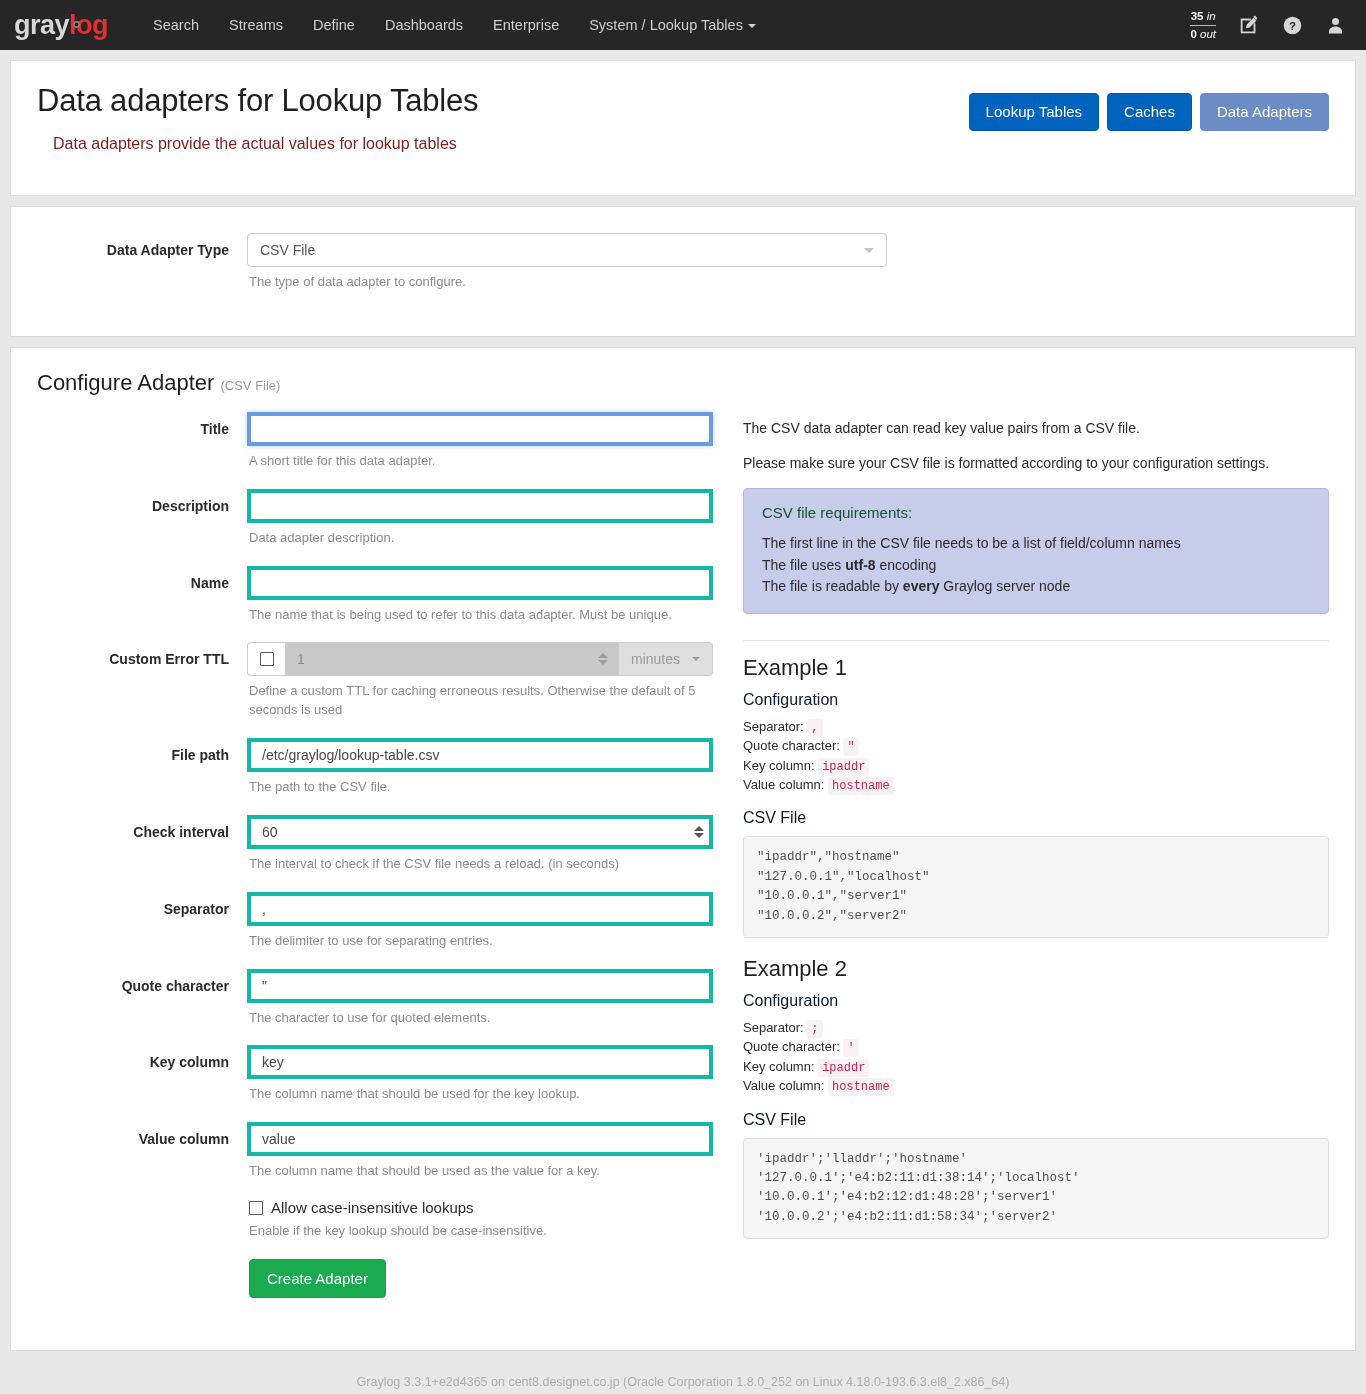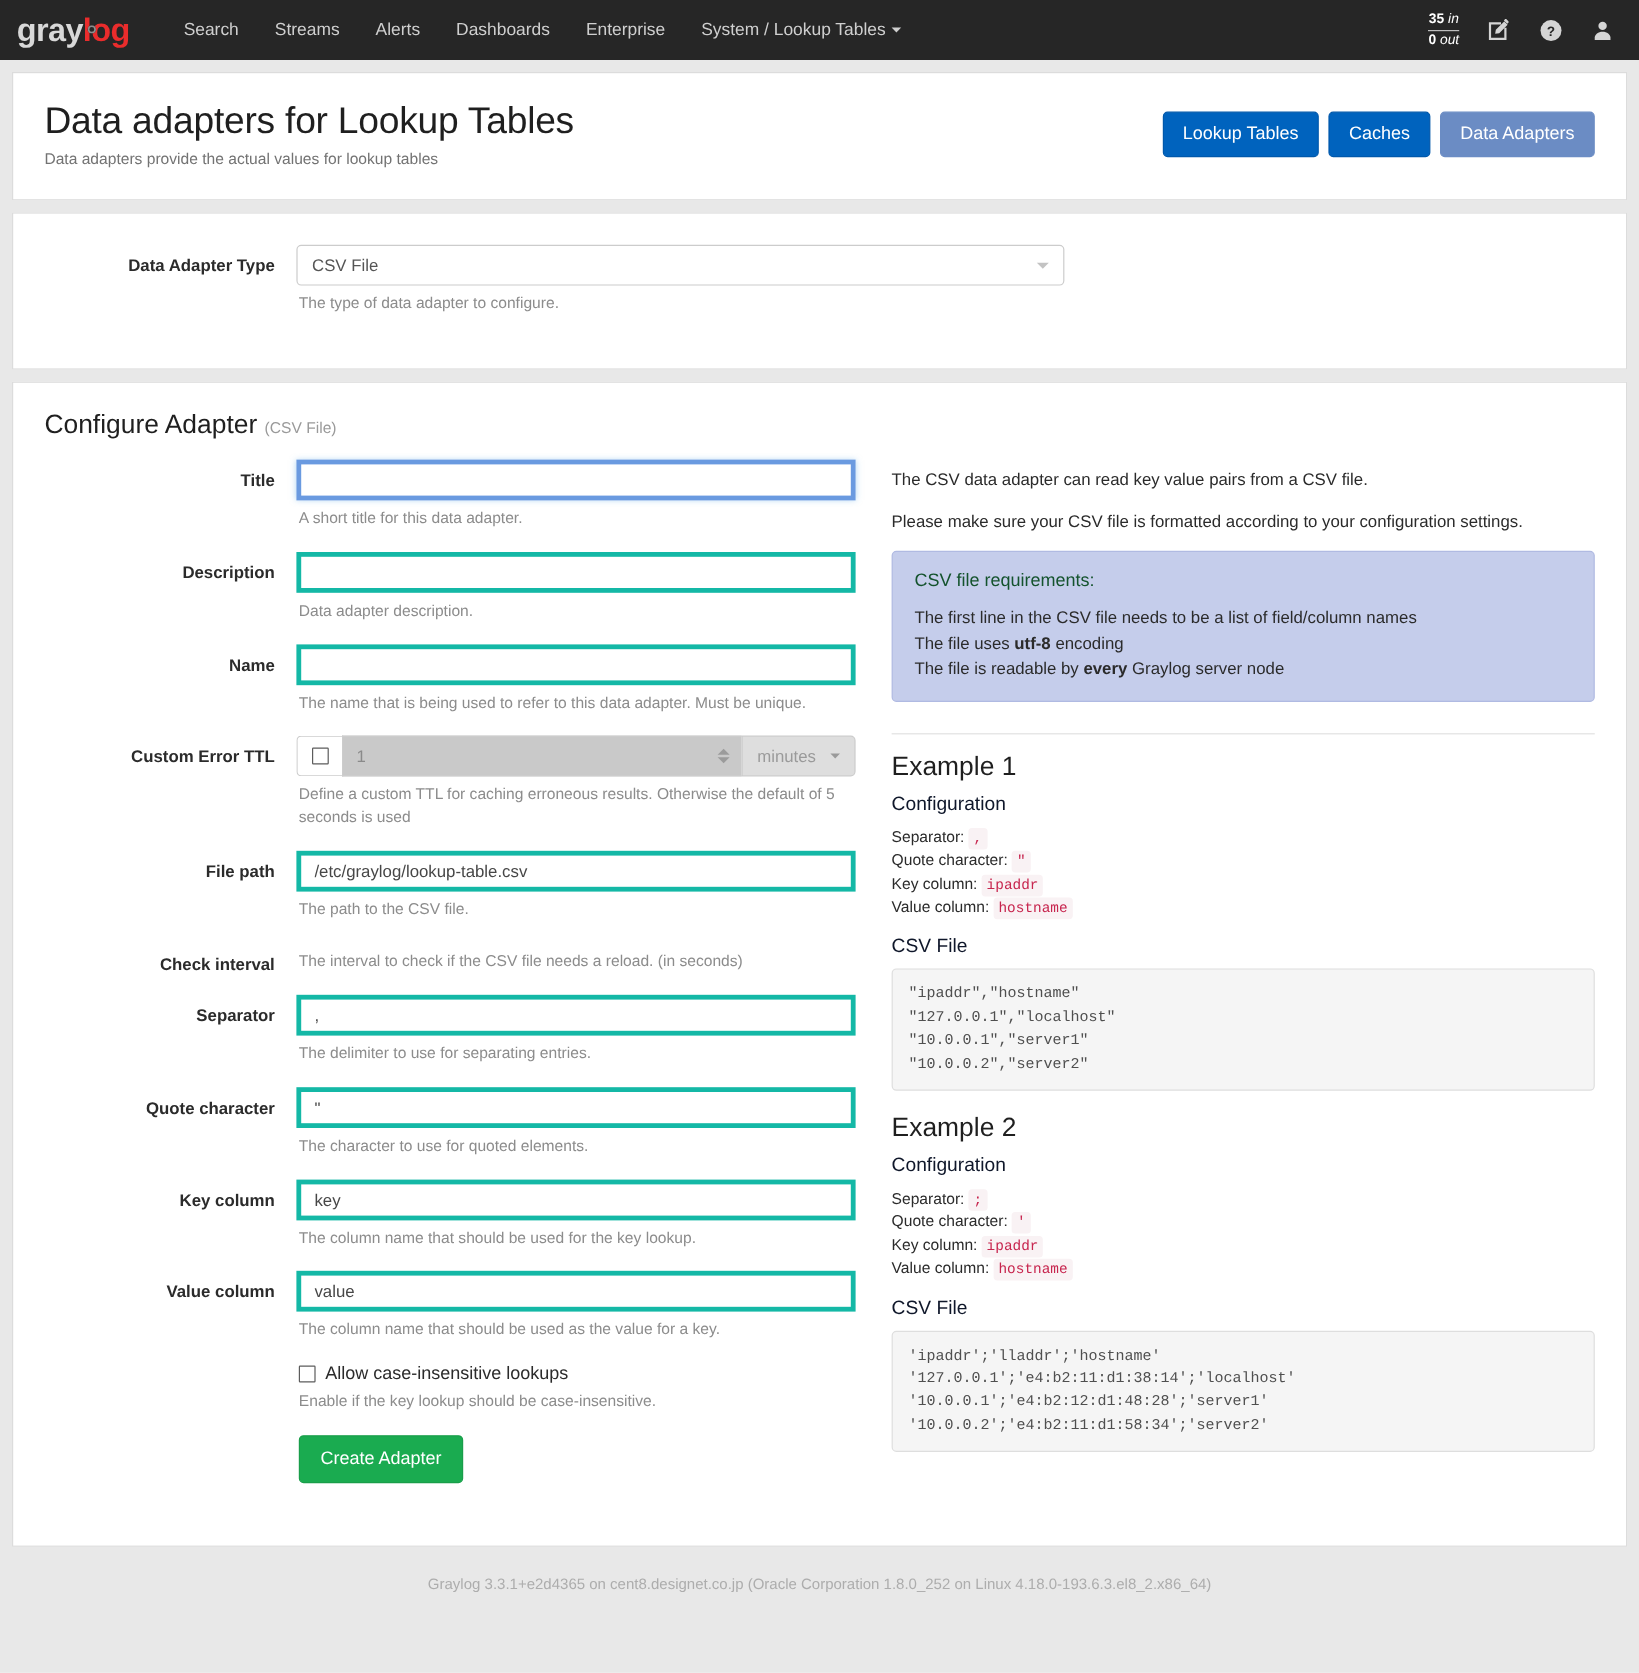--- a/index.html
+++ b/index.html
@@ -88,23 +88,23 @@
   .card.config-card { padding: 22px 26px 34px 26px; }
 
   h1.page-title {
     font-size: 31px;
     font-weight: normal;
     margin: 0 0 6px 0;
     color: #1f1f1f;
     letter-spacing: -0.2px;
   }
   .page-subtitle {
-    font-size: 13px;
-    color: #737373;
-    margin: 0;
+    font-size: 16px;
+    color: #7f1d1d;
+    margin: 16px;
   }
   .header-actions {
     position: absolute;
     right: 26px;
     top: 32px;
     display: flex;
     gap: 8px;
   }
   .btn {
     font-family: "Liberation Sans", sans-serif;
@@ -363,21 +363,21 @@
 </head>
 <body>
 
 <div class="navbar">
   <div class="brand">
     <span class="g1">gray</span><span class="g2"><span class="dot"></span><span>log</span></span>
   </div>
   <div class="nav-links">
     <a href="#">Search</a>
     <a href="#">Streams</a>
-    <a href="#">Alerts</a>
+    <a href="#">Define</a>
     <a href="#">Dashboards</a>
     <a href="#">Enterprise</a>
     <a href="#"><span>System / Lookup Tables</span><span class="caret"></span></a>
   </div>
   <div class="nav-right">
     <div class="throughput">
       <span class="in"><b>35</b> <em>in</em></span>
       <span class="out"><b>0</b> <em>out</em></span>
     </div>
     <span class="nav-icon">
@@ -485,20 +485,27 @@
         <div class="form-label">File path</div>
         <div class="form-control-wrap">
           <input class="fc" type="text" value="/etc/graylog/lookup-table.csv" style="">
           <div class="help-text">The path to the CSV file.</div>
         </div>
       </div>
 
       <div class="form-row">
         <div class="form-label">Check interval</div>
         <div class="form-control-wrap">
+          <div class="spin-wrap">
+            <input class="fc" type="text" value="60" style="">
+            <span class="spinner">
+              <span class="up"></span>
+              <span class="dn"></span>
+            </span>
+          </div>
           <div class="help-text">The interval to check if the CSV file needs a reload. (in seconds)</div>
         </div>
       </div>
 
       <div class="form-row">
         <div class="form-label">Separator</div>
         <div class="form-control-wrap">
           <input class="fc" type="text" value="," style="">
           <div class="help-text">The delimiter to use for separating entries.</div>
         </div>

